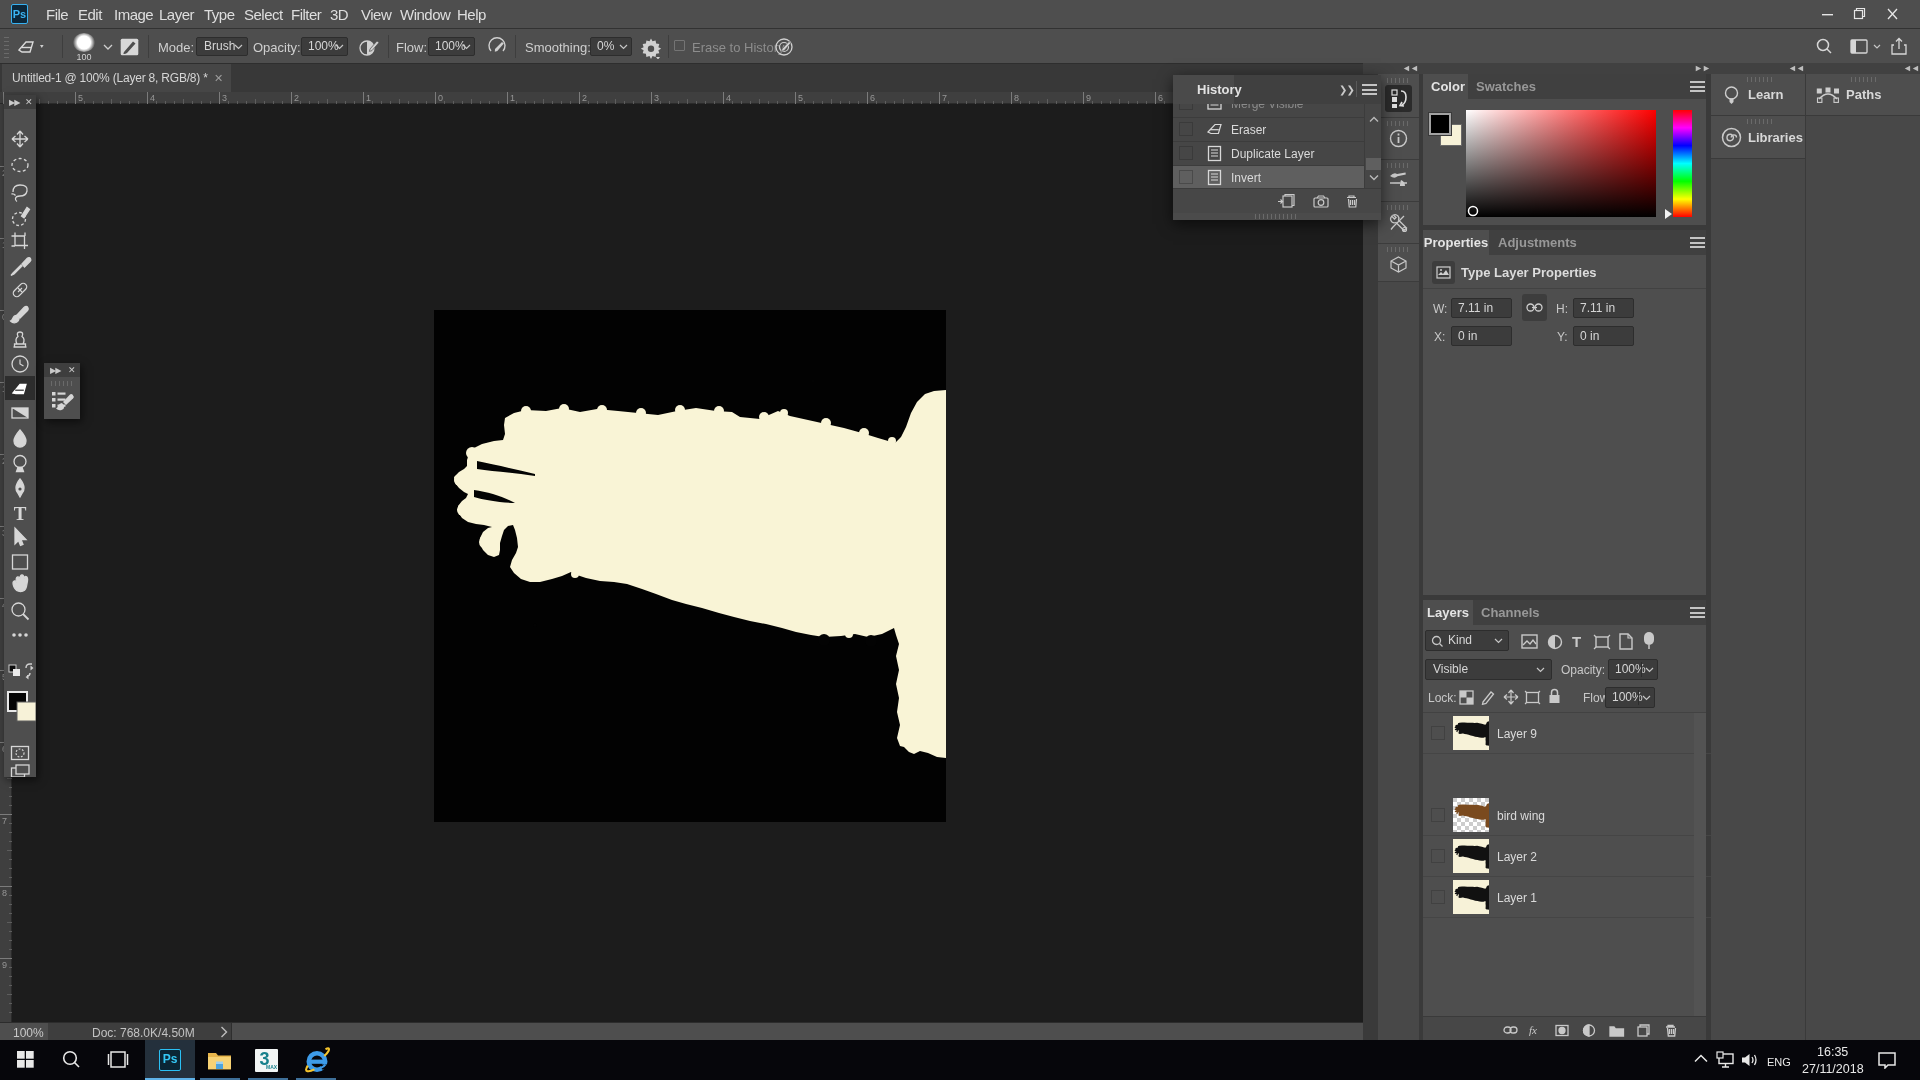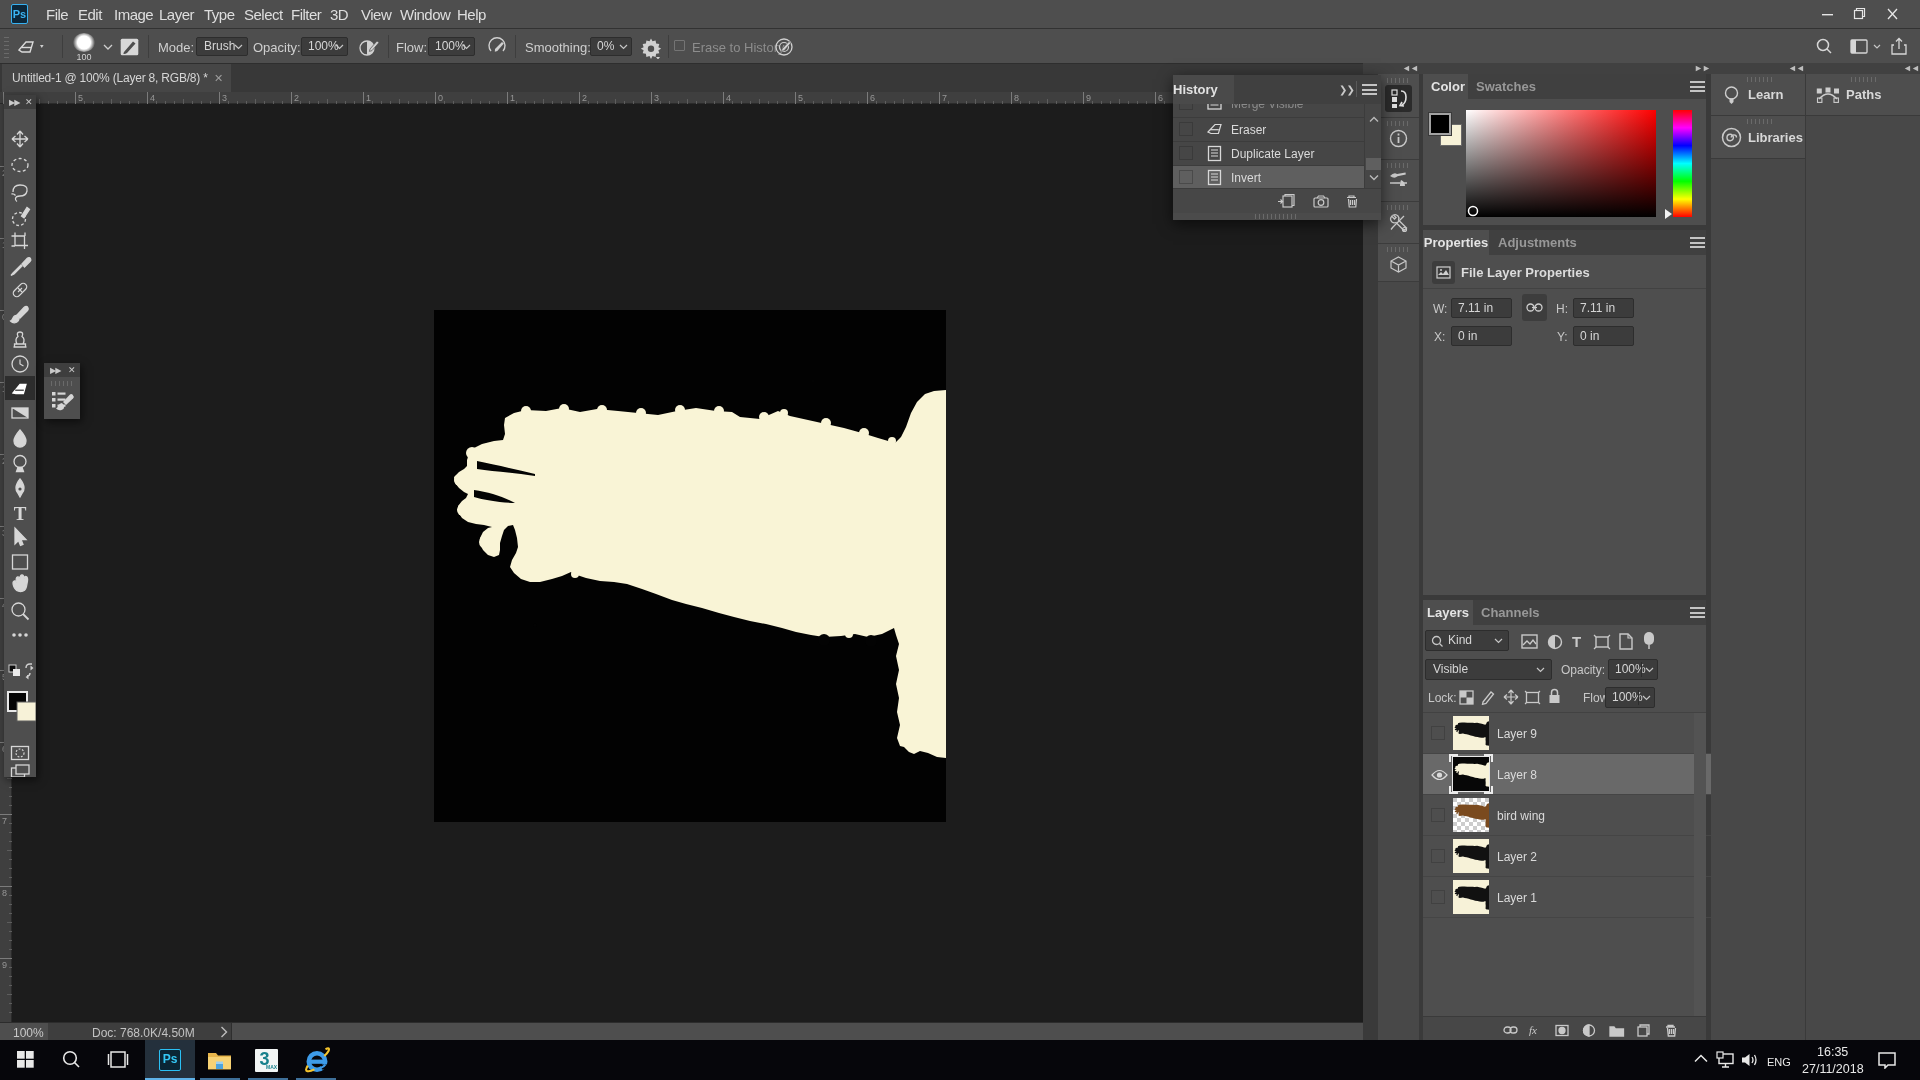--- a/index.html
+++ b/index.html
@@ -556,21 +556,21 @@
     <div class="ptab" style="left:0;width:66px">Properties</div>
     <div class="ptabin" style="left:75px">Adjustments</div>
     <div class="hamb" style="left:267px;top:7px"></div>
     <div class="abs" style="left:9px;top:31px;width:23px;height:23px;background:#3d3d3d;border-radius:3px">
       <svg width="23" height="23" viewBox="0 0 23 23">
           <rect x="5" y="6" width="13" height="11" fill="none" stroke="#cfcfcf" stroke-width="1.2"></rect>
           <path d="M6 14 l3-3 2 2 3-4 3 5z" fill="#cfcfcf"></path>
           <circle cx="9" cy="9" r="1" fill="#cfcfcf"></circle>
         </svg>
     </div>
-    <div class="abs" style="left:38px;top:35px;font-size:13px;font-weight:bold;color:#dcdcdc">File Layer Properties</div>
+    <div class="abs" style="left:38px;top:35px;font-size:13px;font-weight:bold;color:#dcdcdc">Type Layer Properties</div>
     <div class="abs" style="left:0;top:58px;width:283px;height:1px;background:#424242"></div>
     <div class="lbl" style="left:10px;top:72px">W:</div>
     <div class="well" style="left:28px;top:68px;width:61px;height:20px"><span style="margin-left:6px;line-height:18px;display:inline-block">7.11 in</span></div>
     <div class="abs" style="left:99px;top:64px;width:25px;height:27px;background:#3d3d3d;border-radius:3px">
       <svg width="25" height="27" viewBox="0 0 25 27">
           <g fill="none" stroke="#cfcfcf" stroke-width="1.3">
             <rect x="5" y="10" width="7" height="7" rx="3.5"></rect>
             <rect x="13" y="10" width="7" height="7" rx="3.5"></rect>
             <path d="M10 13.5 h5"></path>
           </g>
@@ -669,36 +669,20 @@
     <div class="abs" style="left:0;top:112px;width:283px;height:206px;border-top:1px solid #424242">
       <div class="lrow" style="top:0">
           <div class="cbx"></div>
           <div class="thumb">
             <svg width="36" height="34" viewBox="0 0 512 512" preserveAspectRatio="none">
               <rect width="512" height="512" fill="#f7f2d8"></rect>
               <use href="#blobp" fill="#111"></use>
             </svg>
           </div>
           <span class="lname">Layer 9</span>
-        </div>
-      <div class="lrow sel" style="top:41px">
-          <svg class="abs" style="left:8px;top:15px" width="17" height="12" viewBox="0 0 17 12">
-            <path d="M1 6 q7.5-9 15 0 q-7.5 9 -15 0z" fill="none" stroke="#dadada" stroke-width="1.2"></path>
-            <circle cx="8.5" cy="6" r="2.6" fill="#dadada"></circle>
-          </svg>
-          <div class="thumb" style="outline:1px solid #e8e8e8">
-            <svg width="36" height="34" viewBox="0 0 512 512" preserveAspectRatio="none">
-              <rect width="512" height="512" fill="#070707"></rect>
-              <use href="#blobp" fill="#f7f2d8"></use>
-            </svg>
-          </div>
-          <span class="lname">Layer 8</span>
-        <svg class="abs" style="left:26px;top:0px" width="44" height="40" viewBox="0 0 44 40">
-            <path d="M1 8 V1 h8 M35 1 h8 v7 M43 32 v7 h-8 M9 39 h-8 v-7" fill="none" stroke="#ececec" stroke-width="2"></path>
-          </svg>
         </div>
       <div class="lrow" style="top:82px">
           <div class="cbx"></div>
           <div class="thumb" style="background:repeating-conic-gradient(#ffffff 0% 25%, #cccccc 0% 50%) 0 0/8px 8px">
             <svg width="36" height="34" viewBox="0 0 512 512" preserveAspectRatio="none">
               <use href="#blobp" fill="#7a4a1e"></use>
             </svg>
           </div>
           <span class="lname">bird wing</span>
         </div>
@@ -917,21 +901,21 @@
           <rect x="6.5" y="3.5" width="8" height="2.2"></rect>
           <rect x="6.5" y="9.5" width="8" height="2.2"></rect>
           <rect x="6.5" y="15.5" width="8" height="2.2"></rect>
         </g>
       <path d="M21.5 5.5 q2 2 0.5 4 L15 16 l-3-3 6.5-7 q1.5-1.5 3-0.5z" fill="#d6d6d6"></path>
       <path d="M11 14 q-2.5 0 -3.5 2.5 q-0.8 2.2-2.5 3 q2.5 2.5 5.5 1.5 q2.8-1 3-4z" fill="#d6d6d6"></path>
     </svg>
   </div>
   <div id="history" class="abs">
     <div class="abs" style="left:0;top:0;width:208px;height:29px;background:#404040"></div>
-    <div class="abs" style="left:0;top:0;width:61px;height:29px;background:#4a4a4a;font-size:13px;font-weight:bold;color:#e2e2e2;line-height:29px"><span style="margin-left:0">History</span></div>
+    <div class="abs" style="left:0;top:0;width:61px;height:29px;background:#4a4a4a;font-size:13px;font-weight:bold;color:#e2e2e2;line-height:29px"><span style="margin-left:24px">History</span></div>
     <div class="abs" style="left:166px;top:9px;font-size:10px;color:#c9c9c9;letter-spacing:-1px">❯❯</div>
     <div class="abs" style="left:183px;top:6px;width:1px;height:16px;background:#5a5a5a"></div>
     <div class="hamb" style="left:189px;top:9px"></div>
 
     <div class="abs" style="left:0;top:29px;width:208px;height:84px;overflow:hidden">
       <div class="hrow" style="top:-12px">
           <div class="hcbx"></div>
         <svg class="docicon" width="17" height="17" viewBox="0 0 17 17">
             <rect x="2" y="-4" width="13" height="18" fill="none" stroke="#d8d8d8" stroke-width="1.3"></rect>
             <path d="M4.5 3 h8 M4.5 6.5 h8 M4.5 10 h8" stroke="#d8d8d8" stroke-width="1.2"></path>

